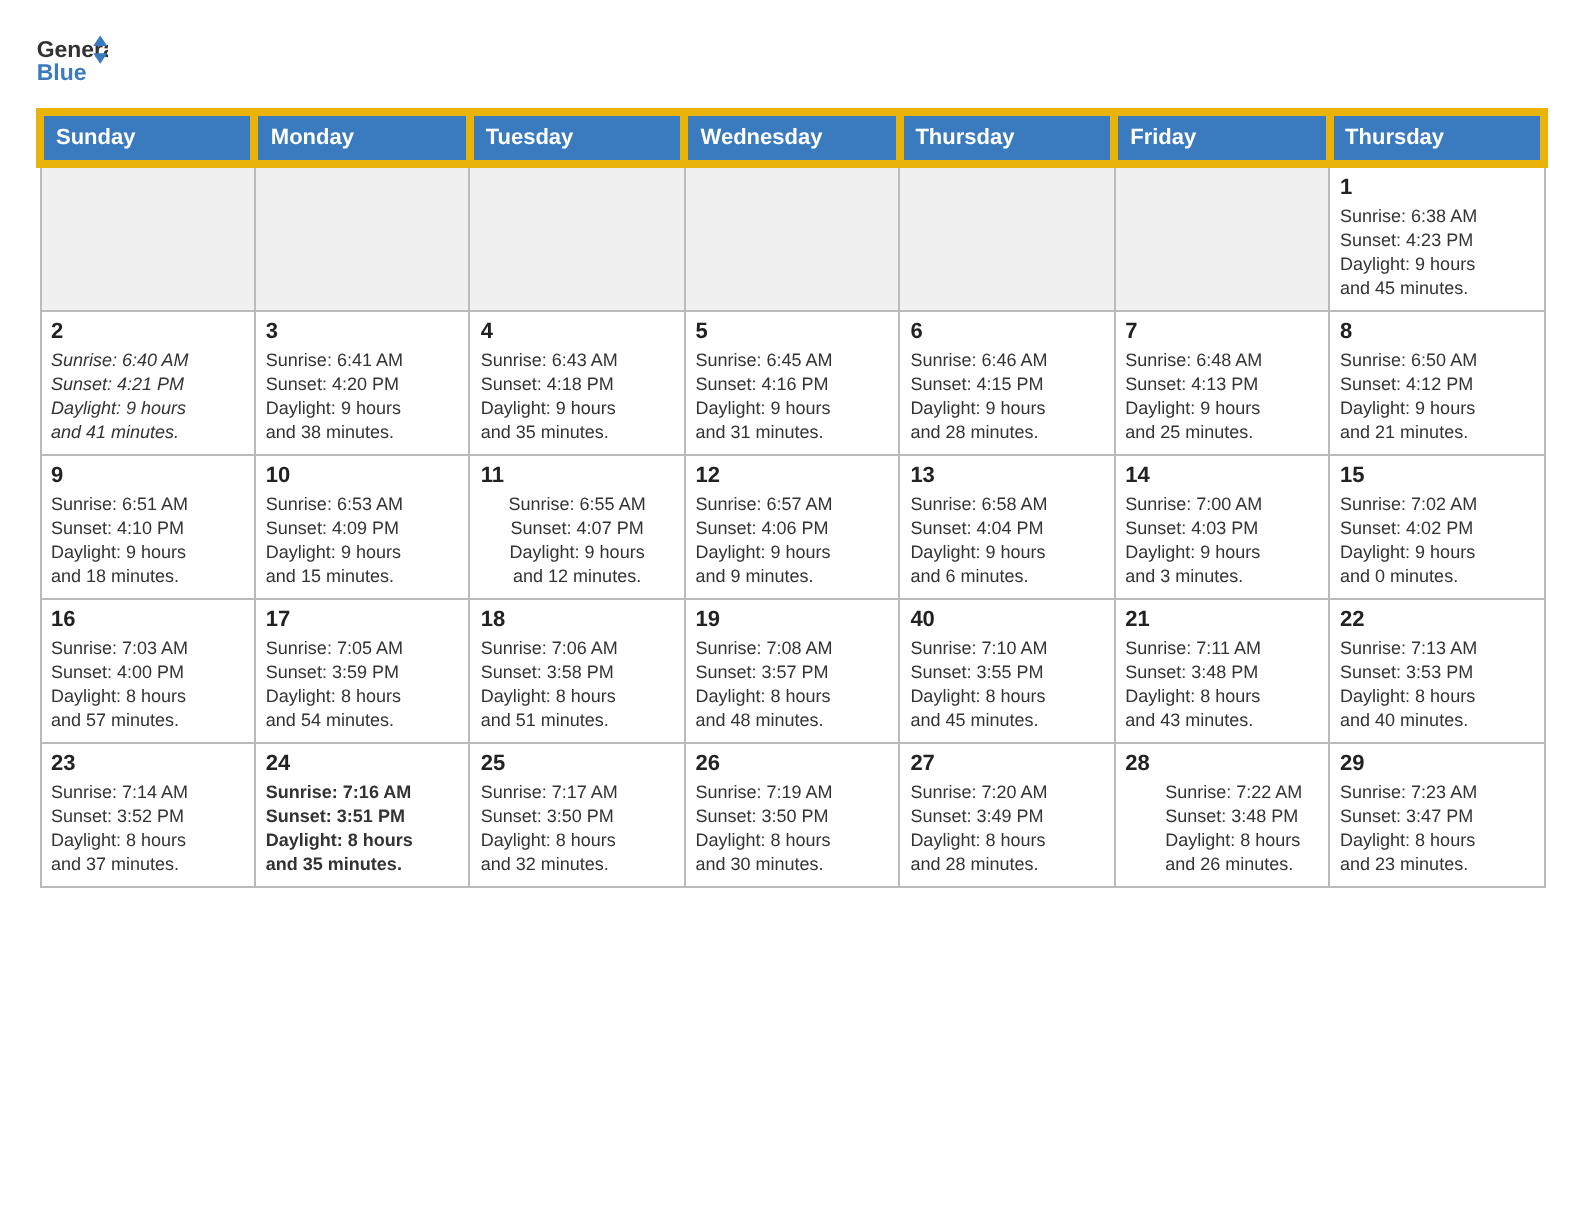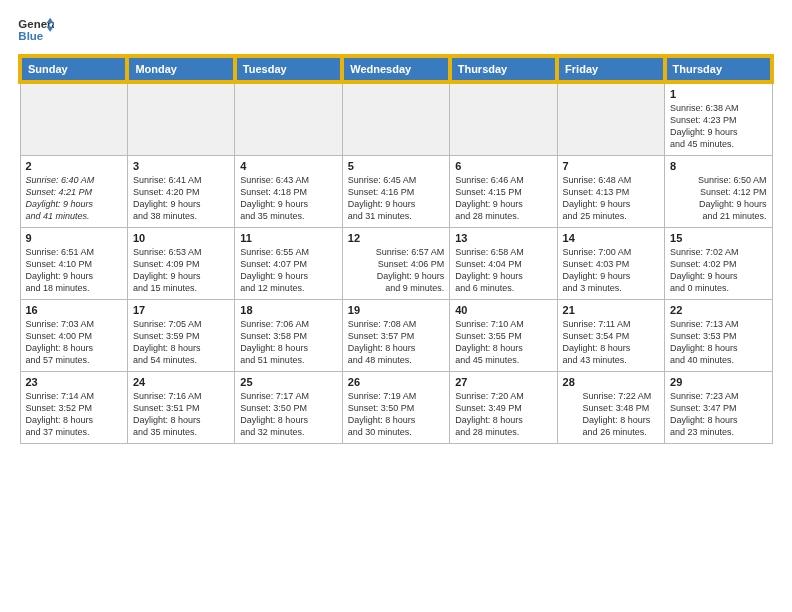--- a/index.html
+++ b/index.html
@@ -173,21 +173,21 @@
           </td>
           <td>
             <span class="day-num">7</span>
             <div class="day-info" style="white-space: pre-line;">Sunrise: 6:48 AM
 Sunset: 4:13 PM
 Daylight: 9 hours
 and 25 minutes.</div>
           </td>
           <td>
             <span class="day-num">8</span>
-            <div class="day-info" style="white-space: pre-line; text-align: right;">Sunrise: 6:50 AM
+            <div class="day-info" style="white-space: pre-line;">Sunrise: 6:50 AM
 Sunset: 4:12 PM
 Daylight: 9 hours
 and 21 minutes.</div>
           </td>
         </tr>
         <tr>
           <td>
             <span class="day-num">9</span>
             <div class="day-info" style="white-space: pre-line;">Sunrise: 6:51 AM
 Sunset: 4:10 PM
@@ -196,28 +196,28 @@
           </td>
           <td>
             <span class="day-num">10</span>
             <div class="day-info" style="white-space: pre-line;">Sunrise: 6:53 AM
 Sunset: 4:09 PM
 Daylight: 9 hours
 and 15 minutes.</div>
           </td>
           <td>
             <span class="day-num">11</span>
-            <div class="day-info" style="white-space: pre-line;">Sunrise: 6:55 AM
+            <div class="day-info" style="white-space: pre-line; text-align: center;">Sunrise: 6:55 AM
 Sunset: 4:07 PM
 Daylight: 9 hours
 and 12 minutes.</div>
           </td>
           <td>
             <span class="day-num">12</span>
-            <div class="day-info" style="white-space: pre-line; text-align: right;">Sunrise: 6:57 AM
+            <div class="day-info" style="white-space: pre-line;">Sunrise: 6:57 AM
 Sunset: 4:06 PM
 Daylight: 9 hours
 and 9 minutes.</div>
           </td>
           <td>
             <span class="day-num">13</span>
             <div class="day-info" style="white-space: pre-line;">Sunrise: 6:58 AM
 Sunset: 4:04 PM
 Daylight: 9 hours
 and 6 minutes.</div>
@@ -269,21 +269,21 @@
           <td>
             <span class="day-num">40</span>
             <div class="day-info" style="white-space: pre-line;">Sunrise: 7:10 AM
 Sunset: 3:55 PM
 Daylight: 8 hours
 and 45 minutes.</div>
           </td>
           <td>
             <span class="day-num">21</span>
             <div class="day-info" style="white-space: pre-line;">Sunrise: 7:11 AM
-Sunset: 3:54 PM
+Sunset: 3:48 PM
 Daylight: 8 hours
 and 43 minutes.</div>
           </td>
           <td>
             <span class="day-num">22</span>
             <div class="day-info" style="white-space: pre-line;">Sunrise: 7:13 AM
 Sunset: 3:53 PM
 Daylight: 8 hours
 and 40 minutes.</div>
           </td>
@@ -291,21 +291,21 @@
         <tr>
           <td>
             <span class="day-num">23</span>
             <div class="day-info" style="white-space: pre-line;">Sunrise: 7:14 AM
 Sunset: 3:52 PM
 Daylight: 8 hours
 and 37 minutes.</div>
           </td>
           <td>
             <span class="day-num">24</span>
-            <div class="day-info" style="white-space: pre-line;">Sunrise: 7:16 AM
+            <div class="day-info" style="white-space: pre-line; font-weight: bold;">Sunrise: 7:16 AM
 Sunset: 3:51 PM
 Daylight: 8 hours
 and 35 minutes.</div>
           </td>
           <td>
             <span class="day-num">25</span>
             <div class="day-info" style="white-space: pre-line;">Sunrise: 7:17 AM
 Sunset: 3:50 PM
 Daylight: 8 hours
 and 32 minutes.</div>

